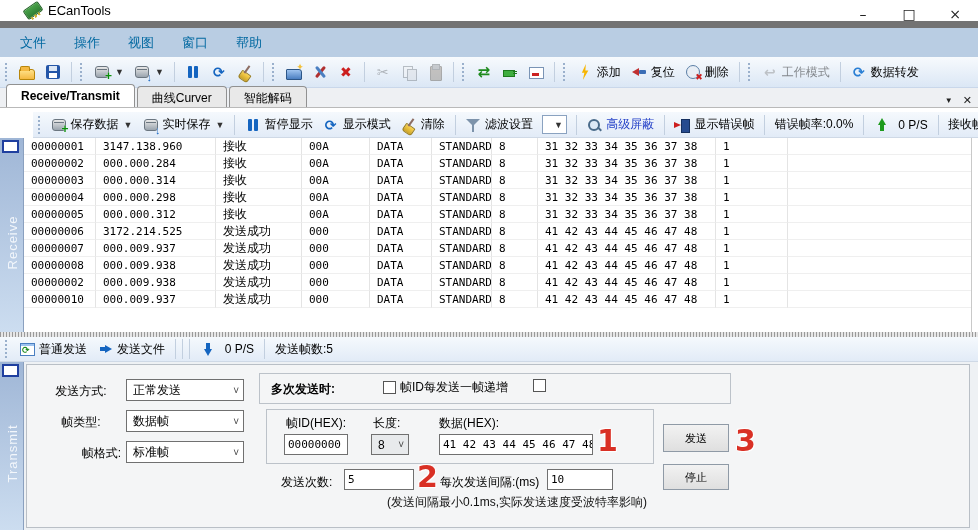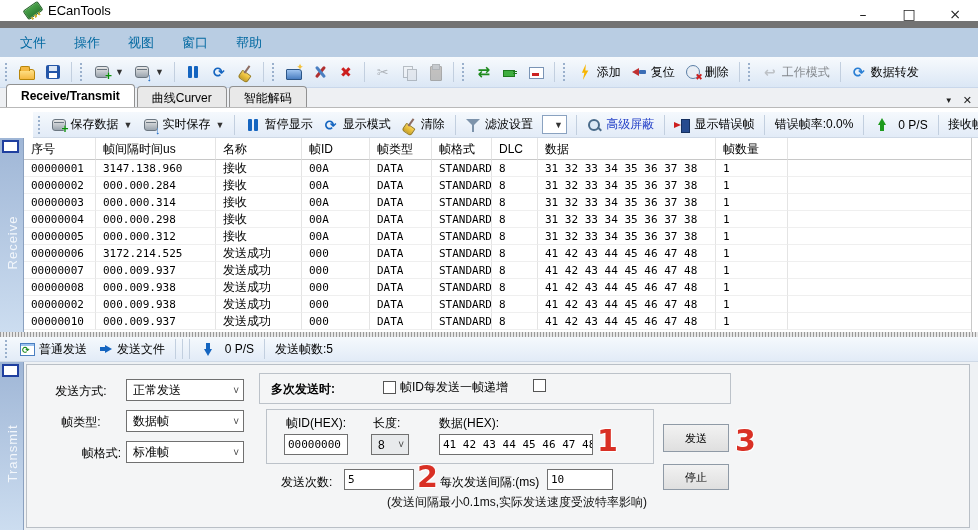--- a/index.html
+++ b/index.html
@@ -339,32 +339,20 @@
       <span>接收帧数:5</span>
     </span>
 </div>
 
 <div class="band rx-area">
   <div class="side">
     <span class="side-square"></span>
     <span class="vlabel">Receive</span>
   </div>
   <div class="tablewrap">
-    <div class="trow thead">
-        <div class="tcell c0">序号</div>
-        <div class="tcell c1">帧间隔时间us</div>
-        <div class="tcell c2">名称</div>
-        <div class="tcell c3">帧ID</div>
-        <div class="tcell c4">帧类型</div>
-        <div class="tcell c5">帧格式</div>
-        <div class="tcell c6">DLC</div>
-        <div class="tcell c7">数据</div>
-        <div class="tcell c8">帧数量</div>
-        <div class="tcell cf"></div>
-      </div>
     <div class="tbody">
         <div class="trow">
           <div class="tcell c0">00000001</div>
           <div class="tcell c1">3147.138.960</div>
           <div class="tcell c2">接收</div>
           <div class="tcell c3">00A</div>
           <div class="tcell c4">DATA</div>
           <div class="tcell c5">STANDARD</div>
           <div class="tcell c6">8</div>
           <div class="tcell c7">31 32 33 34 35 36 37 38</div>

